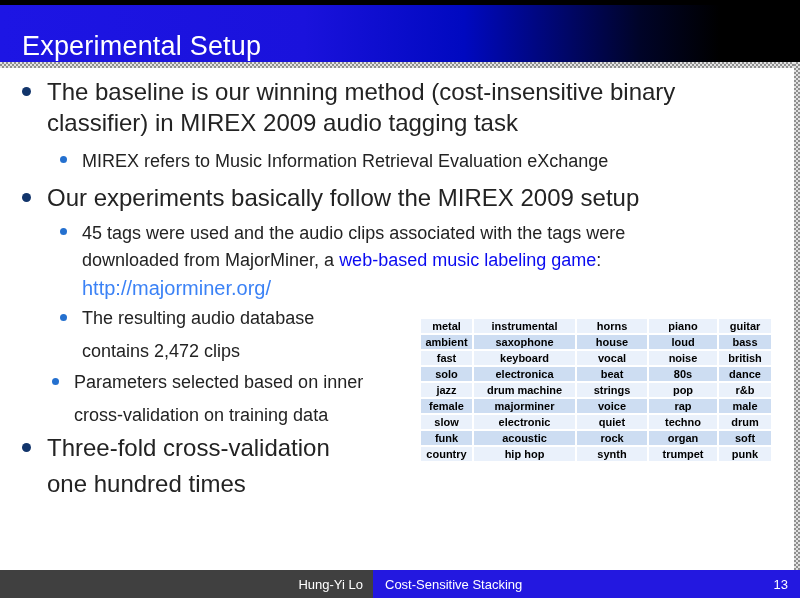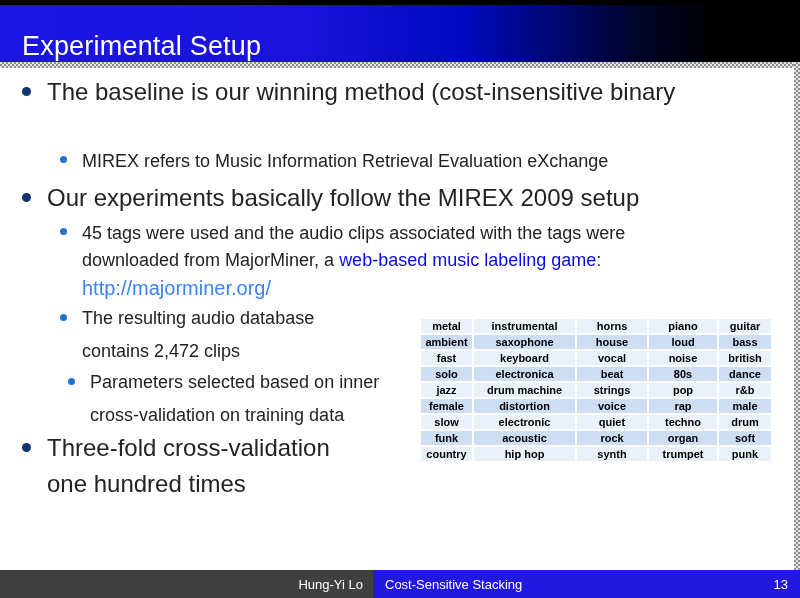--- a/index.html
+++ b/index.html
@@ -60,20 +60,21 @@
     <span class="title">Experimental Setup</span>
   </div>
 
   <div class="strip-h checker"></div>
   <div class="strip-v checker"></div>
 
   <div class="li" style="left:22px;top:76px;">
     <span class="dot d1"></span>
     <div class="t1">
       <div>The baseline is our winning method (cost-insensitive binary</div>
+      <div>classifier) in MIREX 2009 audio tagging task</div>
     </div>
   </div>
 
   <div class="li" style="left:60px;top:148px;">
     <span class="dot d2"></span>
     <div class="t2">MIREX refers to Music Information Retrieval Evaluation eXchange</div>
   </div>
 
   <div class="li" style="left:22px;top:182px;">
     <span class="dot d1"></span>
@@ -90,21 +91,21 @@
   </div>
 
   <div class="li" style="left:60px;top:302px;">
     <span class="dot d2" style="margin-top:12px;"></span>
     <div class="t2 lh33">
       <div>The resulting audio database</div>
       <div>contains 2,472 clips</div>
     </div>
   </div>
 
-  <div class="li" style="left:68px;top:366px;">
+  <div class="li" style="left:52px;top:366px;">
     <span class="dot d2" style="margin-top:12px;"></span>
     <div class="t2 lh33">
       <div>Parameters selected based on inner</div>
       <div>cross-validation on training data</div>
     </div>
   </div>
 
   <div class="li" style="left:22px;top:430px;">
     <span class="dot d1" style="margin-top:13px;"></span>
     <div class="t1 lh36">
@@ -152,21 +153,21 @@
         </tr>
         <tr class="row-light">
           <td>jazz</td>
           <td>drum machine</td>
           <td>strings</td>
           <td>pop</td>
           <td>r&amp;b</td>
         </tr>
         <tr class="row-alt">
           <td>female</td>
-          <td>distortion</td>
+          <td>majorminer</td>
           <td>voice</td>
           <td>rap</td>
           <td>male</td>
         </tr>
         <tr class="row-light">
           <td>slow</td>
           <td>electronic</td>
           <td>quiet</td>
           <td>techno</td>
           <td>drum</td>

